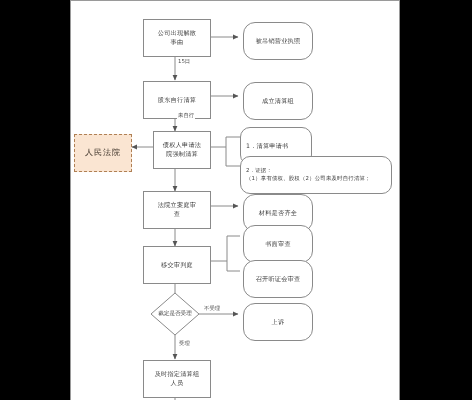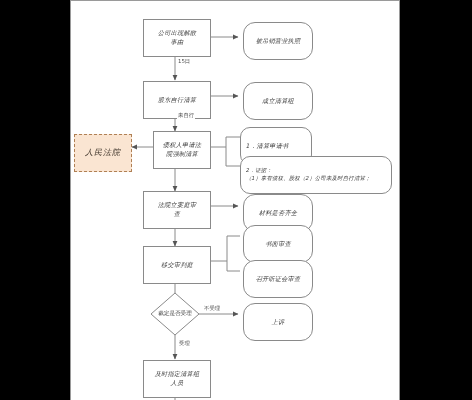--- a/index.html
+++ b/index.html
@@ -30,21 +30,20 @@
     box-sizing:border-box;
     display:flex;
     align-items:center;
     justify-content:center;
     text-align:center;
     color:#3c3c3c;
     font-size:6.2px;
     line-height:1.45;
     letter-spacing:.2px;
     padding:18px 2px;
-    font-style:italic;
   }
   .proc{
     background:#ffffff;
     border:1px solid #8a8a8a;
   }
   .term{
     background:#ffffff;
     border:1px solid #8a8a8a;
     border-radius:12px;
   }

